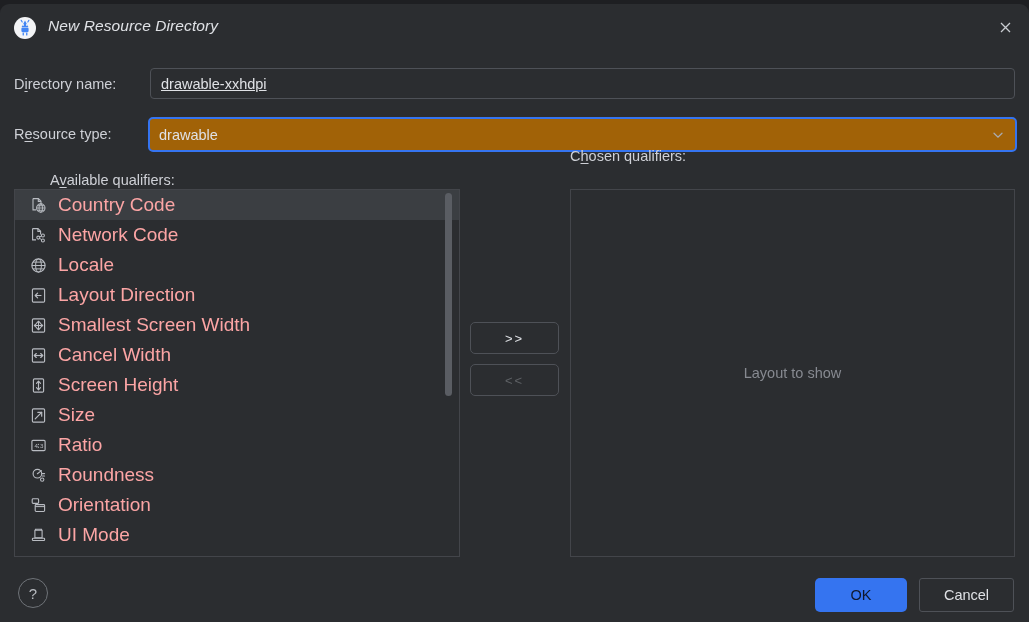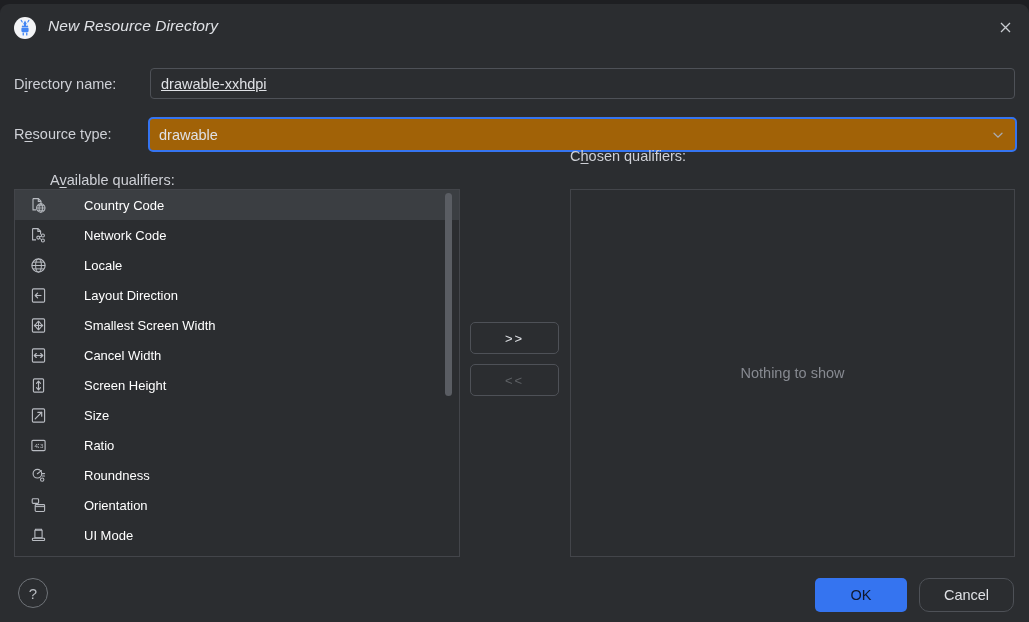--- a/index.html
+++ b/index.html
@@ -130,24 +130,23 @@
     box-sizing: border-box;
   }
   .qual-row.selected { background: #3b3e42; }
   .qual-icon {
     width: 18px; height: 18px;
     margin-right: 11px;
     flex: 0 0 18px;
     display: flex; align-items: center; justify-content: center;
   }
   .qual-label {
-    font-size: 13px;
-    color: #ffffff;
+    font-size: 19px;
+    color: #fca5a5;
     white-space: nowrap;
-    margin-left: 26px;
   }
 
   #list-scrollbar {
     position: absolute;
     left: 444px; top: 186px;
     width: 9px; height: 366px;
   }
   #list-scrollbar-thumb {
     position: absolute;
     left: 1px;
@@ -222,21 +221,21 @@
     font-family: "Liberation Sans", sans-serif;
     font-size: 14.5px;
     cursor: default;
   }
   #cancel-button {
     position: absolute;
     left: 919px; top: 11px;
     width: 95px; height: 34px;
     background: #2b2d30;
     border: 1px solid #4e5157;
-    border-radius: 10px;
+    border-radius: 3px;
     color: #dfe1e5;
     font-family: "Liberation Sans", sans-serif;
     font-size: 14.5px;
     cursor: default;
   }
 </style>
 </head>
 <body>
 
 <div id="dialog">
@@ -435,21 +434,21 @@
   <div class="arrow-button" id="btn-add">
     <span>&gt;&gt;</span>
   </div>
   <div class="arrow-button" id="btn-remove">
     <span>&lt;&lt;</span>
   </div>
 
   <div class="form-label" id="label-chosen"><span>C</span><span class="mnem">h</span><span>osen qualifiers:</span></div>
 
   <div id="chosen-panel">
-    <div id="chosen-empty">Nothing to show</div>
+    <div id="chosen-empty">Layout to show</div>
   </div>
 
   <div id="bottom-bar">
     <div id="help-button">
       <span>?</span>
     </div>
     <button id="ok-button">OK</button>
     <button id="cancel-button">Cancel</button>
   </div>
 

